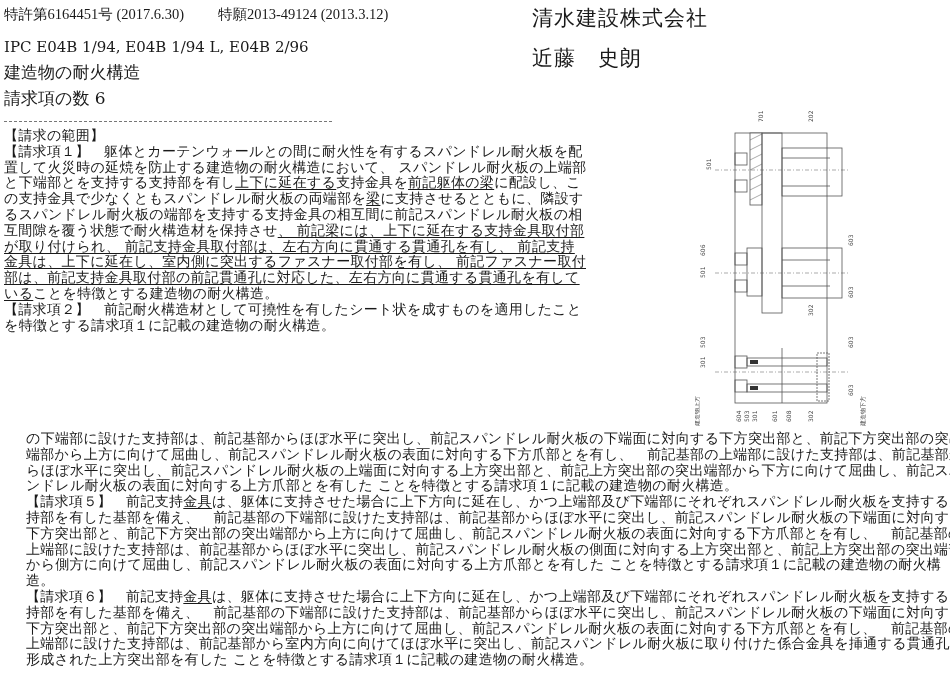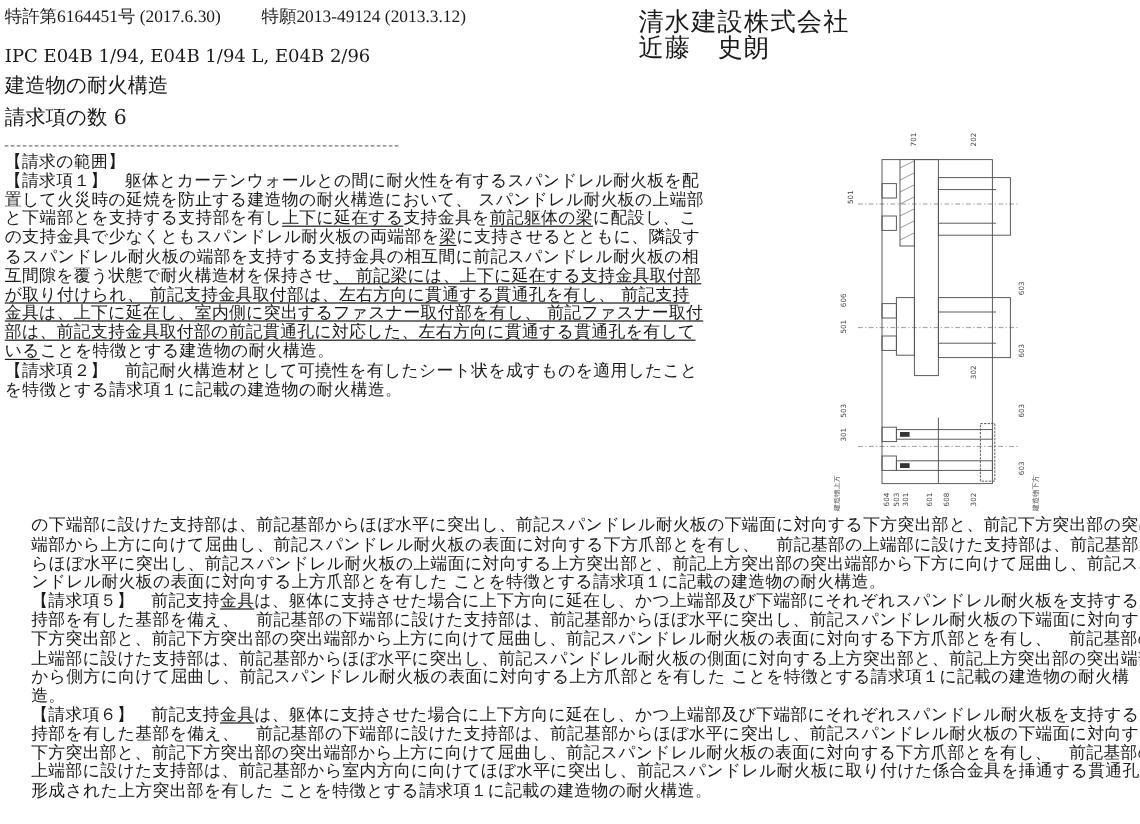--- a/index.html
+++ b/index.html
@@ -20,21 +20,21 @@
 </style>
 </head>
 <body>
 
 <div class="hdr hdr-sm" style="top:2px;">特許第6164451号 (2017.6.30)</div>
 <div class="hdr hdr-sm" style="top:2px; left:218px;text-align:right;">特願2013-49124 (2013.3.12)</div>
 <div class="hdr" style="top:35px;">IPC E04B 1/94, E04B 1/94 L, E04B 2/96</div>
 <div class="hdr hdr-big" style="top:60px;">建造物の耐火構造</div>
 <div class="hdr hdr-big" style="top:86px;">請求項の数 6</div>
 <div class="company" style="top:6px;">清水建設株式会社</div>
-<div class="company" style="top:28px;text-align:right;">近藤　史朗</div>
+<div class="company" style="top:46px;text-align:right;">近藤　史朗</div>
 
 <div class="sep"></div>
 
 <div class="claims">
   <p>【請求の範囲】</p>
   <p>
     <span>【請求項１】</span><span>　躯体とカーテンウォールとの間に耐火性を有するスパンドレル耐火板を配置して火災時の延焼を防止する建造物の耐火構造において、 スパンドレル耐火板の上端部と下端部とを支持する支持部を有し</span><u>上下に延在する</u><span>支持金具を</span><u>前記躯体の梁</u><span>に配設し、この支持金具で少なくともスパンドレル耐火板の両端部を</span><u>梁</u><span>に支持させるとともに、隣設するスパンドレル耐火板の端部を支持する支持金具の相互間に前記スパンドレル耐火板の相互間隙を覆う状態で耐火構造材を保持させ</span><u>、 前記梁には、上下に延在する支持金具取付部が取り付けられ、 前記支持金具取付部は、左右方向に貫通する貫通孔を有し、 前記支持金具は、上下に延在し、室内側に突出するファスナー取付部を有し、 前記ファスナー取付部は、前記支持金具取付部の前記貫通孔に対応した、左右方向に貫通する貫通孔を有している</u><span>ことを特徴とする建造物の耐火構造。</span>
   </p>
   <p>
     <span>【請求項２】</span><span>　前記耐火構造材として可撓性を有したシート状を成すものを適用したことを特徴とする請求項１に記載の建造物の耐火構造。</span>

